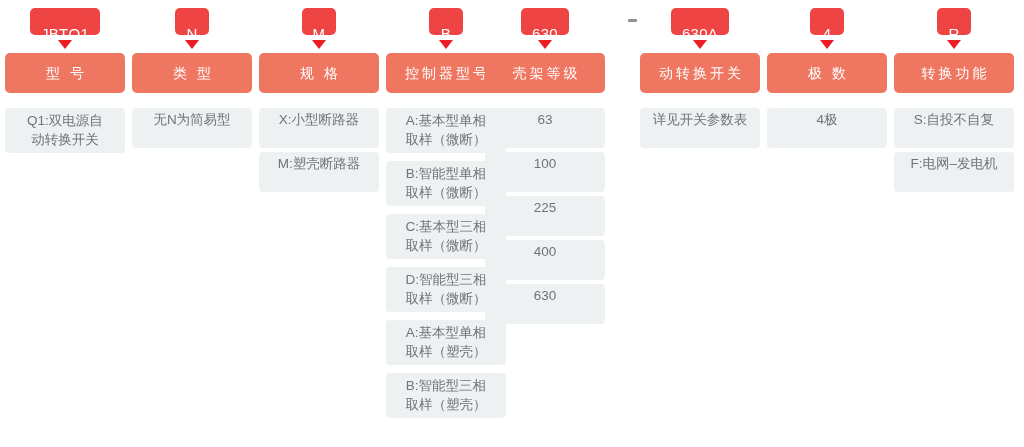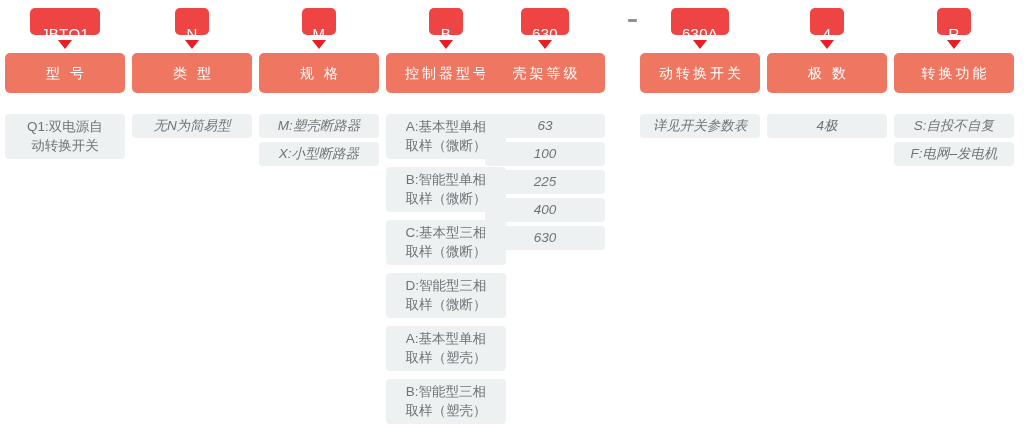--- a/index.html
+++ b/index.html
@@ -57,40 +57,39 @@
     font-size:14px;
     line-height:40px;
     text-align:center;
     letter-spacing:3px;
     text-indent:3px;
     white-space:nowrap;
   }
   
   .options{
     width:120px;
-    margin-top:21px;
+    margin-top:15px;
     display:flex;
     flex-direction:column;
     align-items:stretch;
     justify-content:flex-end;
   }
   .chip{
     background:#eef1f2;
     border-radius:4px;
     color:#6f7478;
     font-size:13.5px;
     text-align:center;
     box-sizing:border-box;
     white-space:pre-line;
   }
   .chip.one{
-    height:24px;
+    height:40px;
     line-height:24px;
     margin-bottom:4px;
-    font-style:italic;
   }
   .chip.two{
     padding:3px 2px 4px;
     line-height:19px;
     margin-bottom:8px;
   }
   .options.tight .chip.two{margin-bottom:4px;}
   
   .dash{
     position:absolute;
@@ -122,22 +121,22 @@
       <div class="header">类 型</div>
       <div class="options">
         <div class="chip one">无N为简易型</div>
       </div>
     </div>
     <div class="col" style="left: 259px;">
       <div class="badge">M</div>
       <div class="arrow"></div>
       <div class="header">规 格</div>
       <div class="options">
+        <div class="chip one">X:小型断路器</div>
         <div class="chip one">M:塑壳断路器</div>
-        <div class="chip one">X:小型断路器</div>
       </div>
     </div>
     <div class="col" style="left: 386px;">
       <div class="badge">B</div>
       <div class="arrow"></div>
       <div class="header">控制器型号</div>
       <div class="options">
         <div class="chip two">A:基本型单相
 取样（微断）</div>
         <div class="chip two">B:智能型单相

